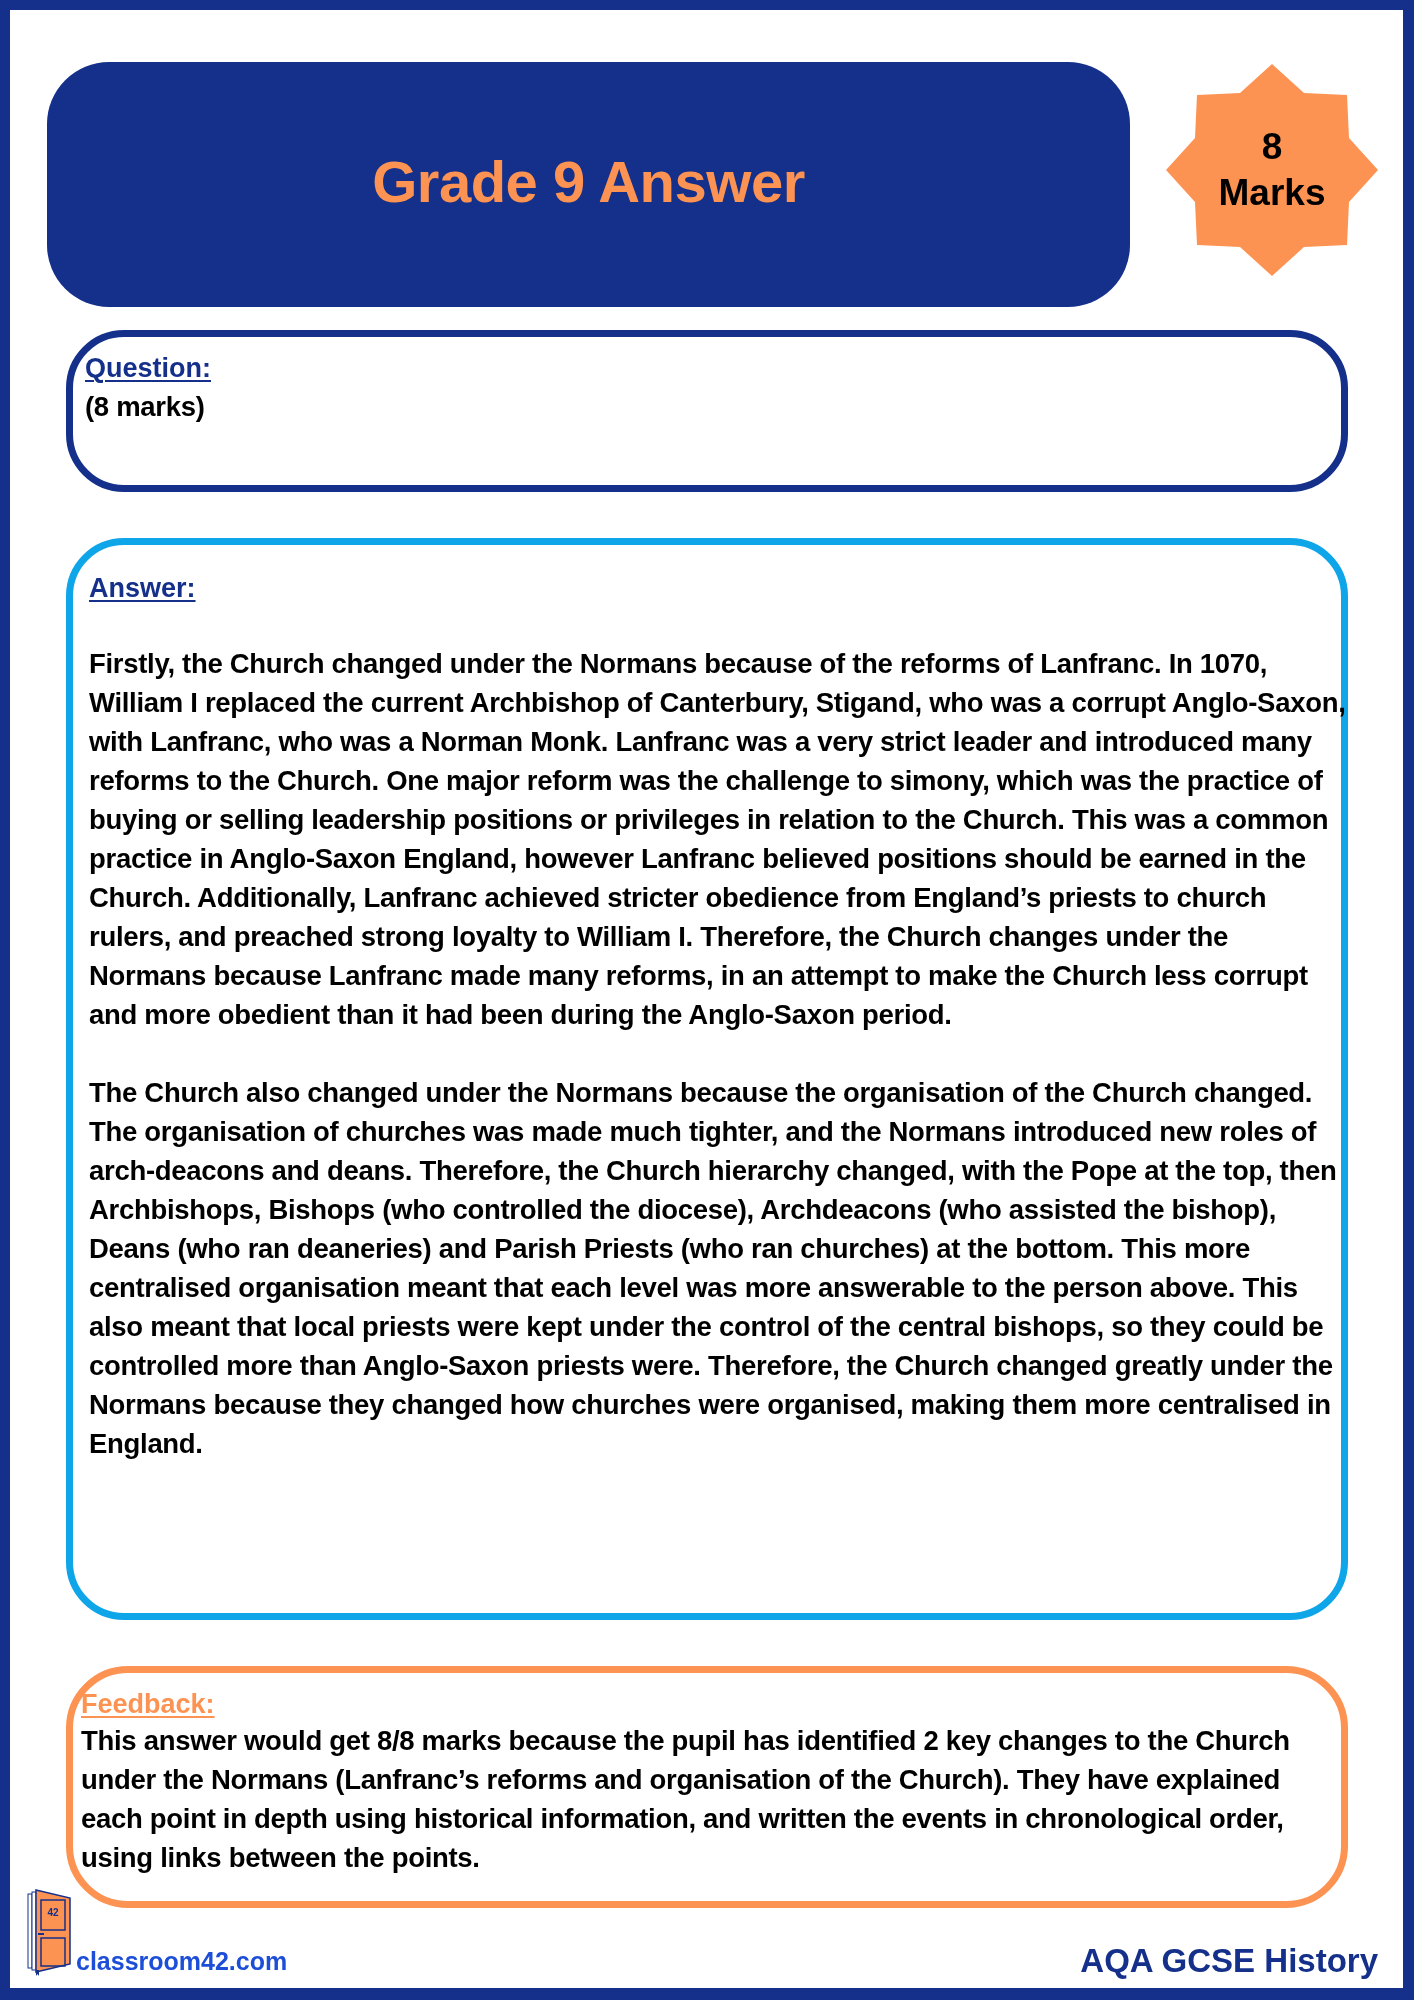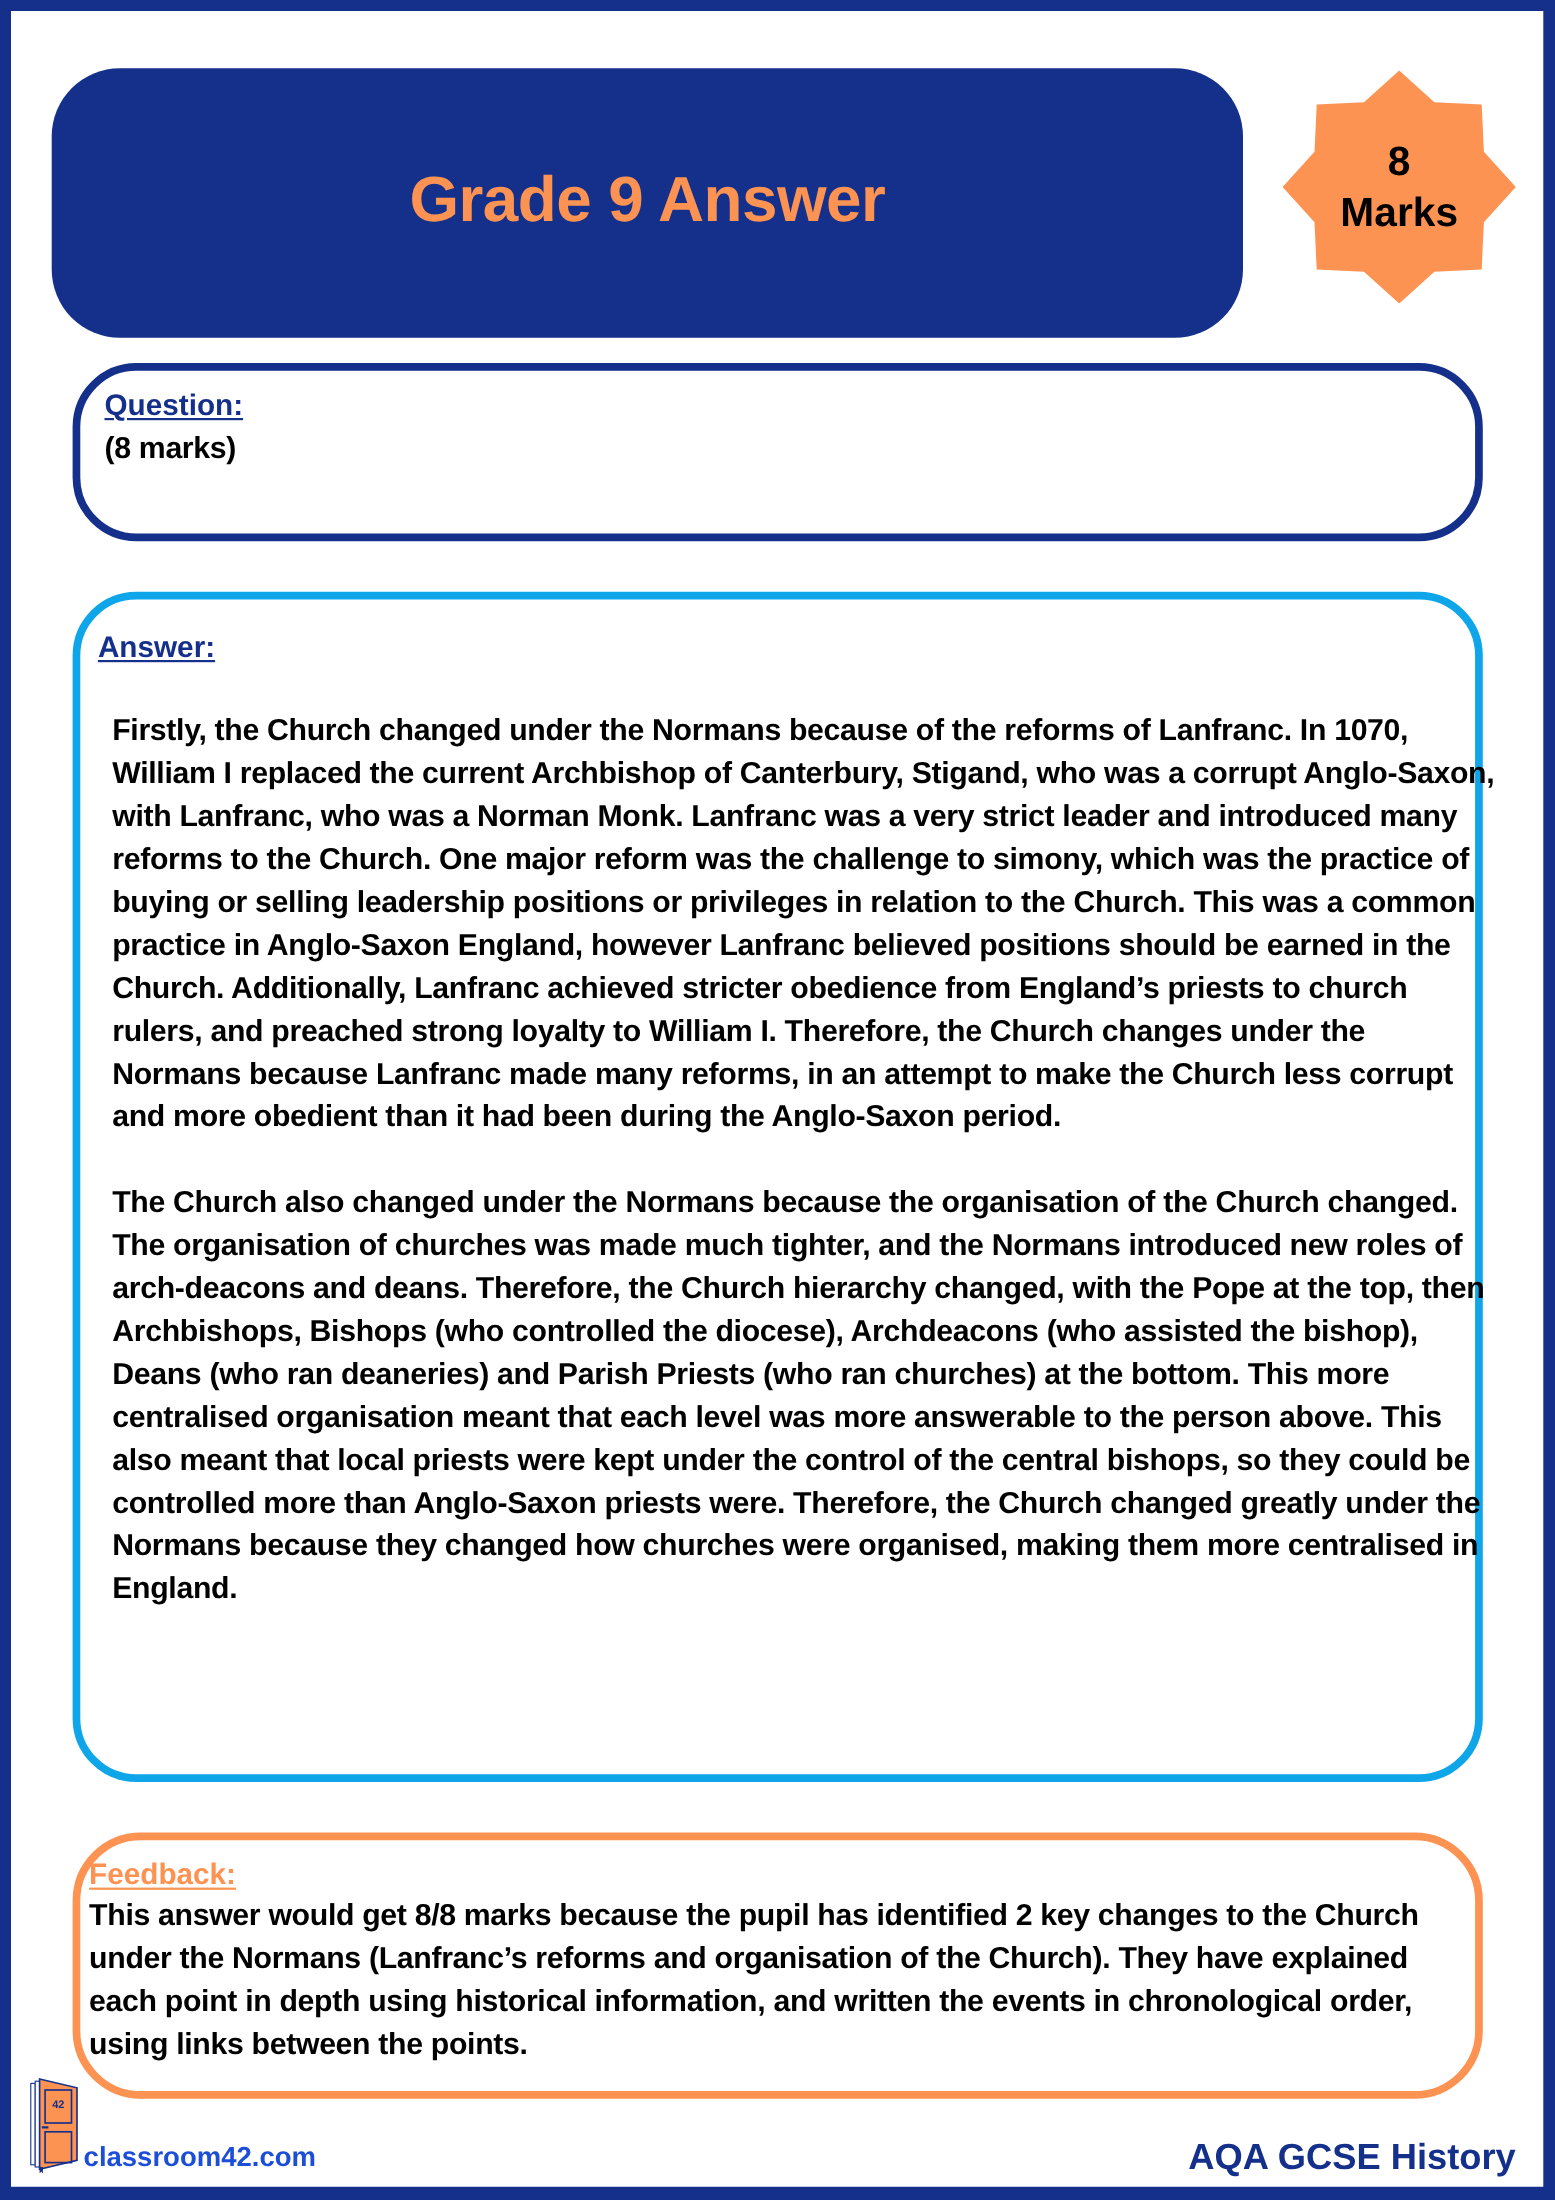--- a/index.html
+++ b/index.html
@@ -34,21 +34,21 @@
       position: absolute; left: 0; top: 0; width: 212px; height: 212px;
       display: flex; flex-direction: column; align-items: center; justify-content: center;
       color: #000000; font-weight: bold; font-size: 37px; line-height: 46px;
     }
     .box {
       position: absolute; left: 66px; width: 1282px; box-sizing: border-box;
       background: #ffffff; border-style: solid;
     }
     .question-box {
       top: 330px; height: 162px; border: 7px solid #15308a; border-radius: 58px;
-      padding: 14px 0 0 22px;
+      padding: 14px 0 0 12px;
     }
     .answer-box {
       top: 538px; height: 1082px; border: 7px solid #0ea5e9; border-radius: 58px;
       padding: 26px 0 0 16px;
     }
     .feedback-box {
       top: 1666px; height: 242px; border: 7px solid #fd9352; border-radius: 62px;
       padding: 14px 0 0 8px;
     }
     .box-label {
@@ -57,21 +57,21 @@
     }
     .label-blue { color: #15308a; }
     .label-orange { color: #fd9352; }
     .body-text {
       color: #000000; font-weight: bold; font-size: 27.5px; line-height: 39px;
       letter-spacing: -0.3px;
     }
     .question-box .body-text { margin-top: 2px; }
     .answer-para { margin: 0; }
     .answer-para + .answer-para { margin-top: 39px; }
-    .answer-body { margin-top: 39px; width: 1260px; margin-left: 13px; }
+    .answer-body { margin-top: 39px; width: 1260px; }
     .feedback-box .body-text { width: 1240px; }
     .footer-logo {
       position: absolute; left: 26px; top: 1886px; width: 46px; height: 90px;
     }
     .footer-site {
       position: absolute; left: 76px; top: 1946px;
       color: #1d4ed8; font-weight: bold; font-size: 25px; line-height: 30px;
     }
     .footer-course {
       position: absolute; right: 36px; top: 1946px;

